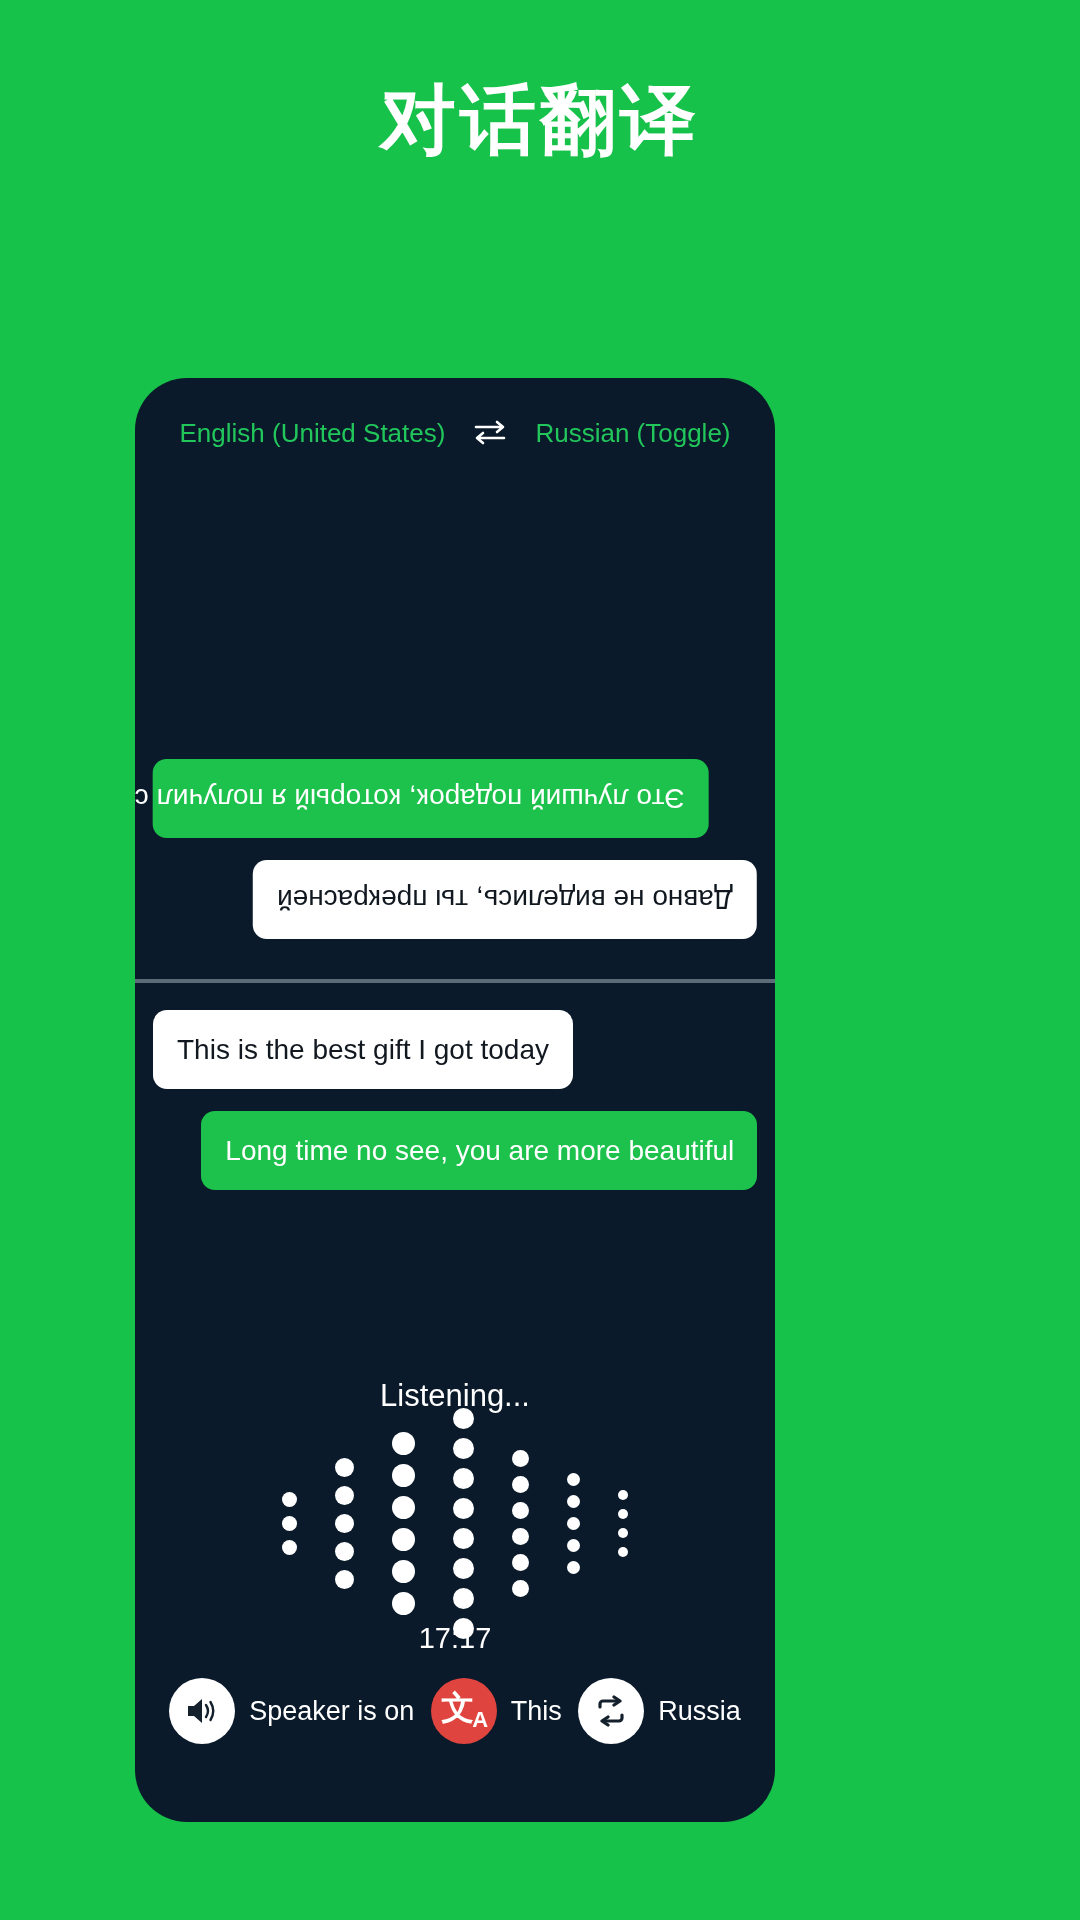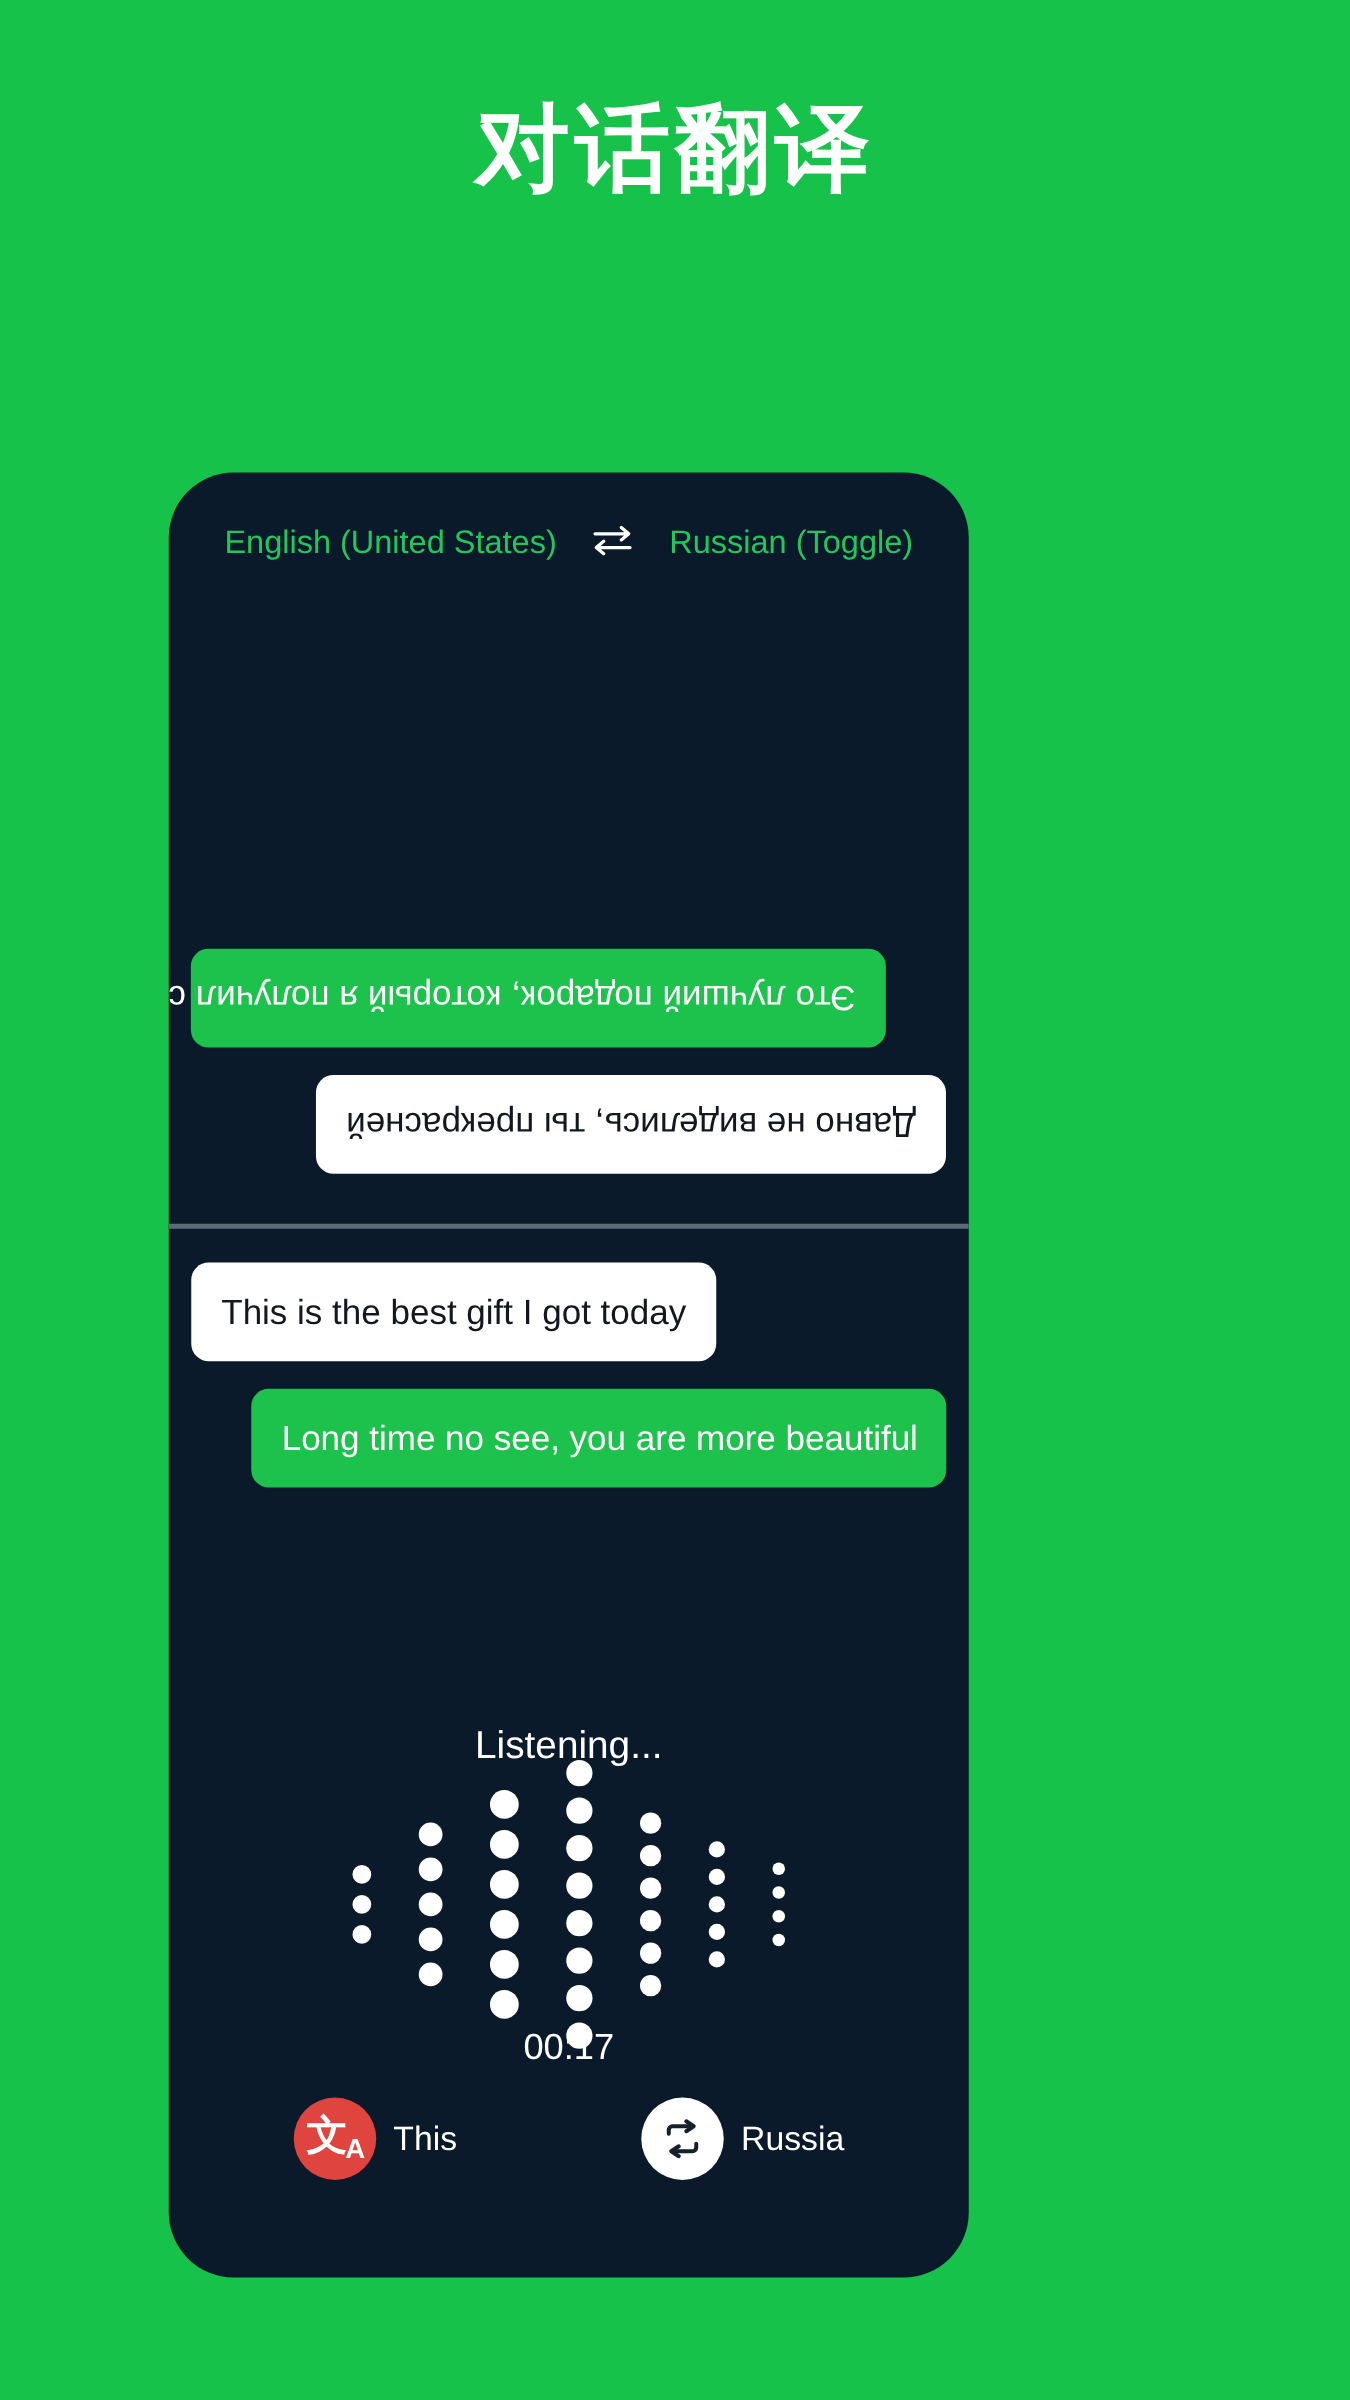--- a/index.html
+++ b/index.html
@@ -300,24 +300,34 @@
         <span class="wave-dot" style="width: 13px; height: 13px; background: rgb(255, 255, 255);"></span>
       </div>
       <div class="wave-col">
         <span class="wave-dot" style="width: 10px; height: 10px; background: rgb(255, 255, 255);"></span>
         <span class="wave-dot" style="width: 10px; height: 10px; background: rgb(255, 255, 255);"></span>
         <span class="wave-dot" style="width: 10px; height: 10px; background: rgb(255, 255, 255);"></span>
         <span class="wave-dot" style="width: 10px; height: 10px; background: rgb(255, 255, 255);"></span>
       </div>
     </div>
 
-  <div class="timer">00:17</div>
+  <div class="timer">17:17</div>
 
   <div class="controls">
 
+    <button class="control">
+      <span class="control-circle circle-white">
+        <svg width="36" height="32" viewBox="0 0 36 32" aria-hidden="true">
+          <path d="M4 11 H10 L18 4 V28 L10 21 H4 Z" fill="#14202c"></path>
+          <path d="M22 10 Q26 16 22 22" fill="none" stroke="#14202c" stroke-width="2.4" stroke-linecap="round"></path>
+          <path d="M26.5 7 Q32 16 26.5 25" fill="none" stroke="#14202c" stroke-width="2.4" stroke-linecap="round"></path>
+        </svg>
+      </span>
+      <span class="control-label">Speaker is on</span>
+    </button>
 
     <button class="control">
       <span class="control-circle circle-red">
         <span class="translate-glyph">文<sub style="font-size:22px;">A</sub></span>
       </span>
       <span class="control-label">This</span>
     </button>
 
     <button class="control">
       <span class="control-circle circle-white">

